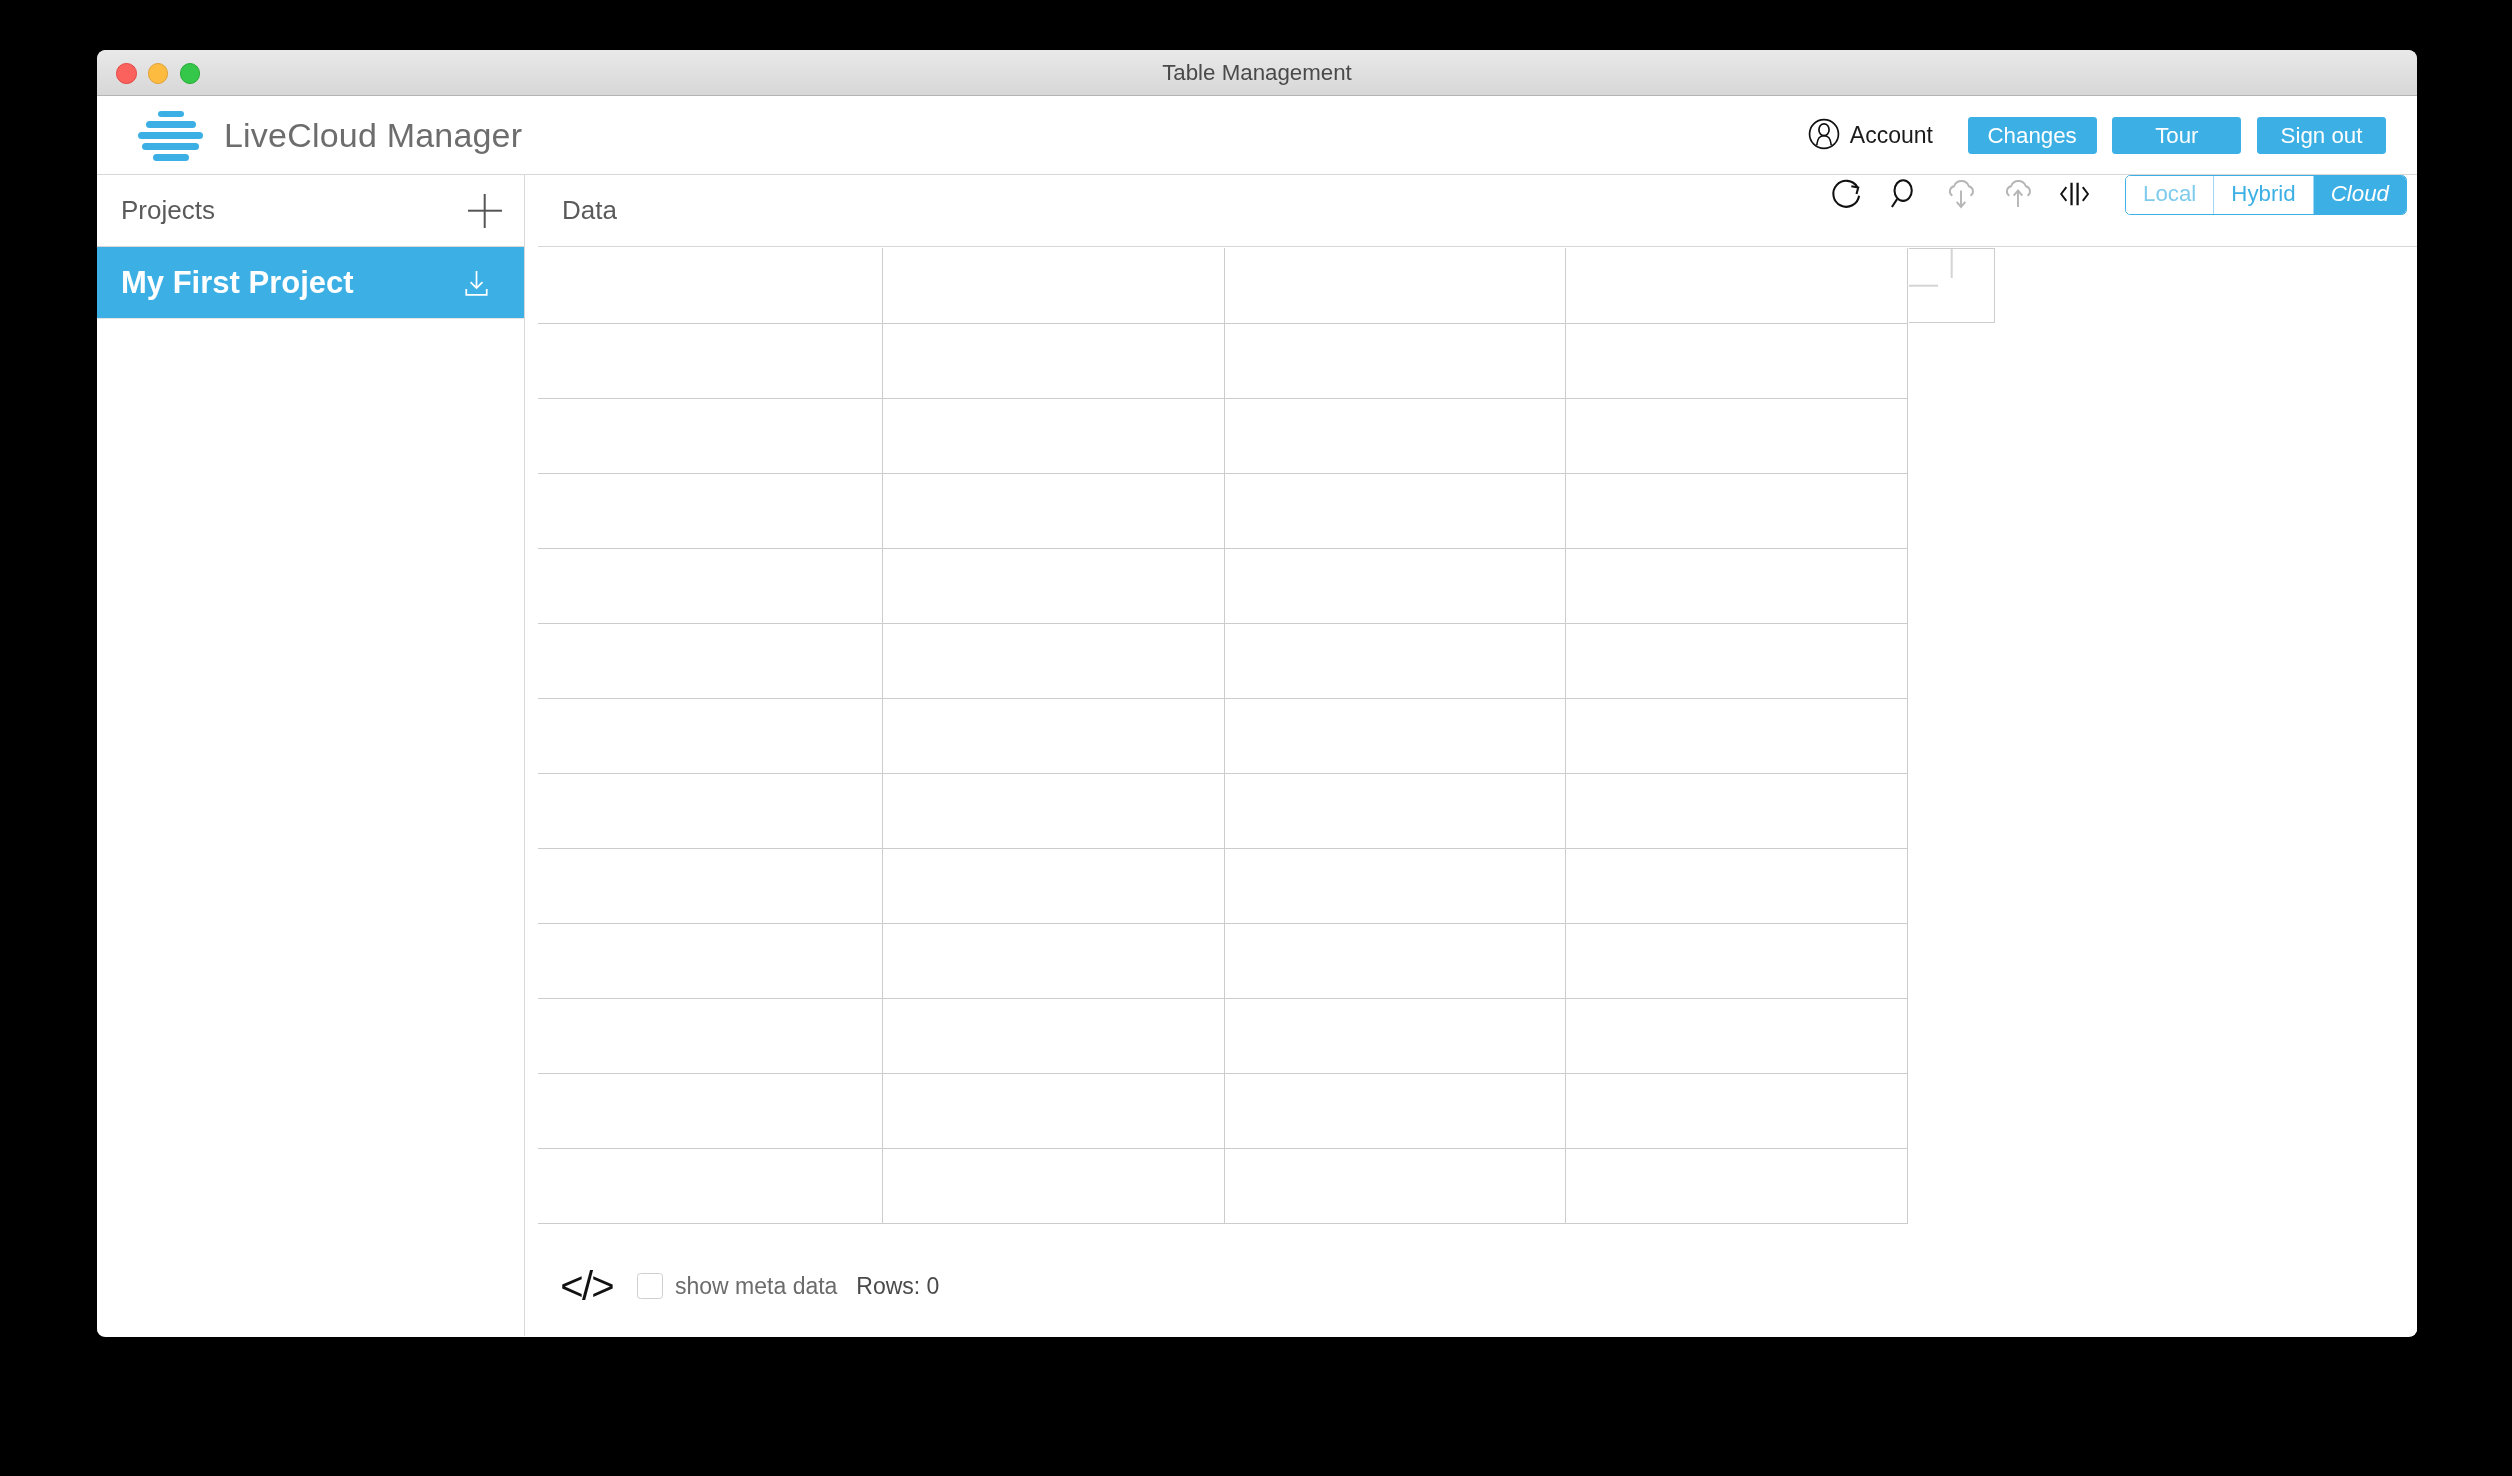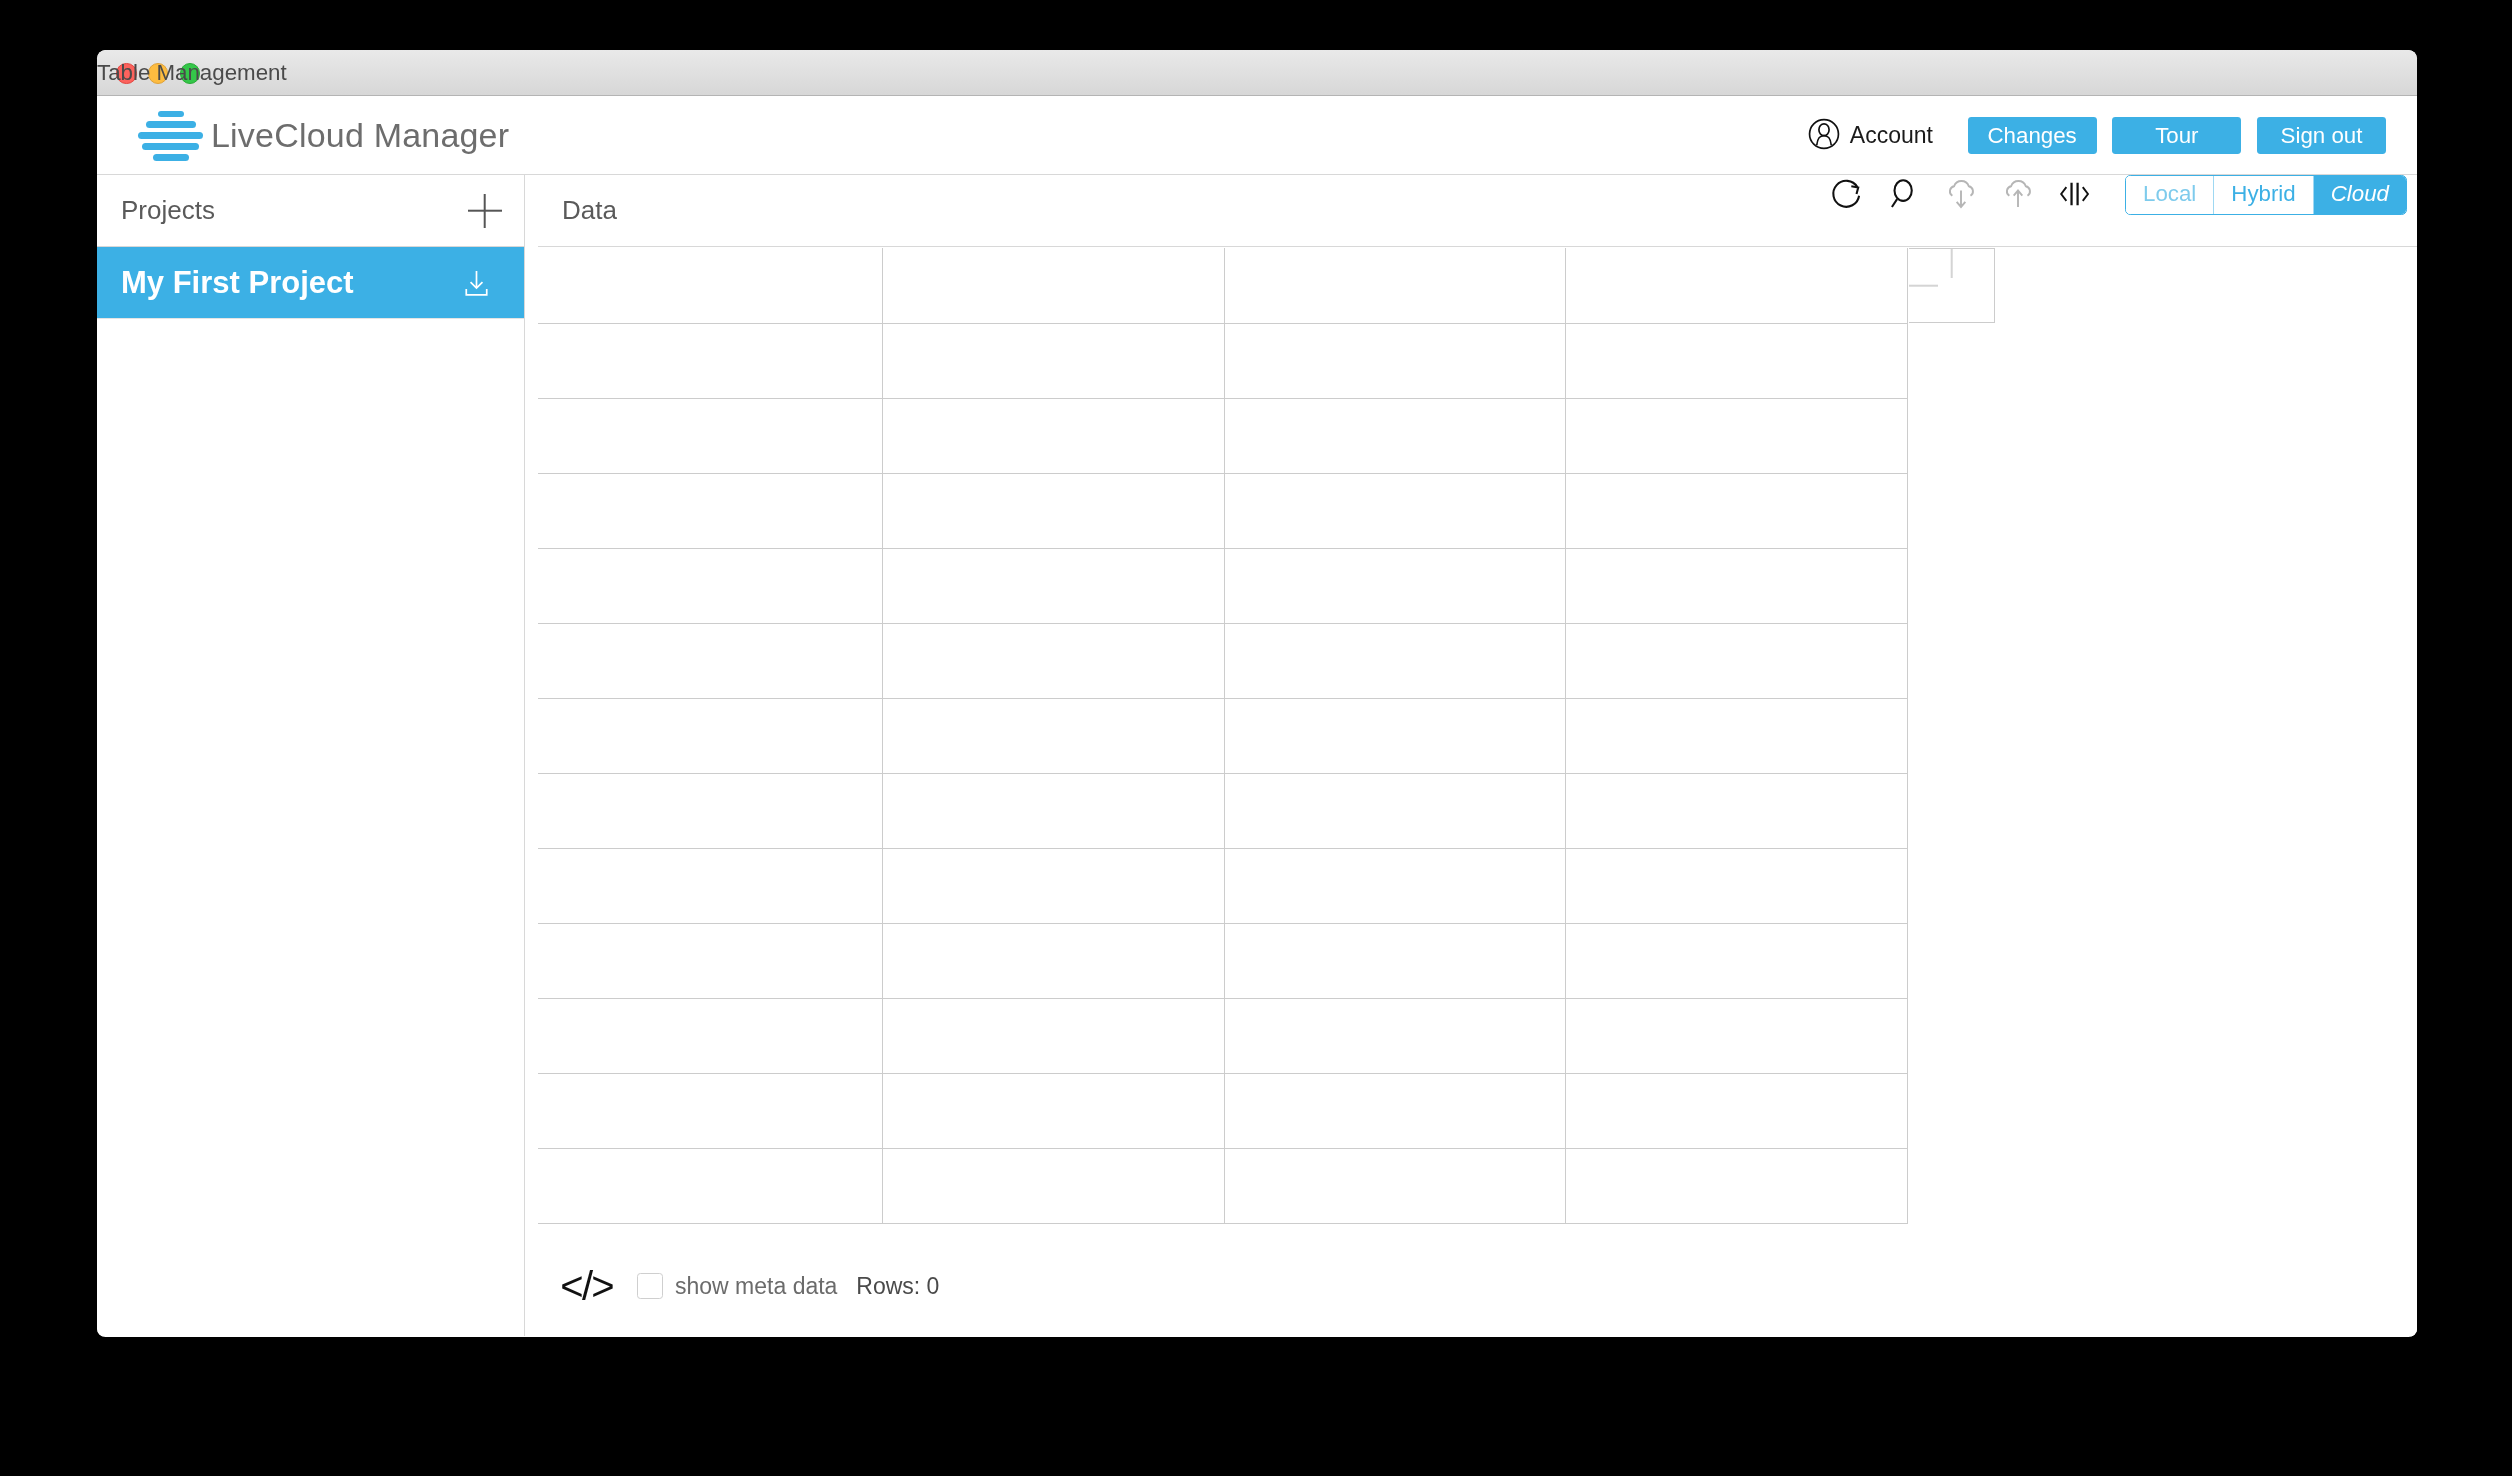--- a/index.html
+++ b/index.html
@@ -29,20 +29,21 @@
   #titlebar {
     position: relative;
     height: 46px;
     background: linear-gradient(to bottom, #e9e9e9 0%, #d7d7d7 100%);
     border-bottom: 0.9px solid #b4b4b4;
   }
   #titlebar .title {
     position: absolute;
     left: 0; right: 0; top: 0;
     line-height: 46px;
+    text-align: center;
     font-size: 22.3px;
     color: #4a4a4a;
   }
   .traffic {
     position: absolute;
     left: 19px; top: 13px;
     display: flex;
     gap: 11.2px;
   }
   .light {
@@ -60,21 +61,21 @@
     height: 79px;
     background: #ffffff;
     border-bottom: 0.9px solid #d8d8d8;
   }
   #brand {
     position: absolute;
     left: 39px; top: 0;
     height: 79px;
     display: flex;
     align-items: center;
-    gap: 6px;
+    gap: 19px;
   }
   #logo {
     width: 69px; height: 50px;
     display: flex;
     flex-direction: column;
     align-items: center;
     justify-content: center;
     gap: 4.3px;
   }
   #logo i {

